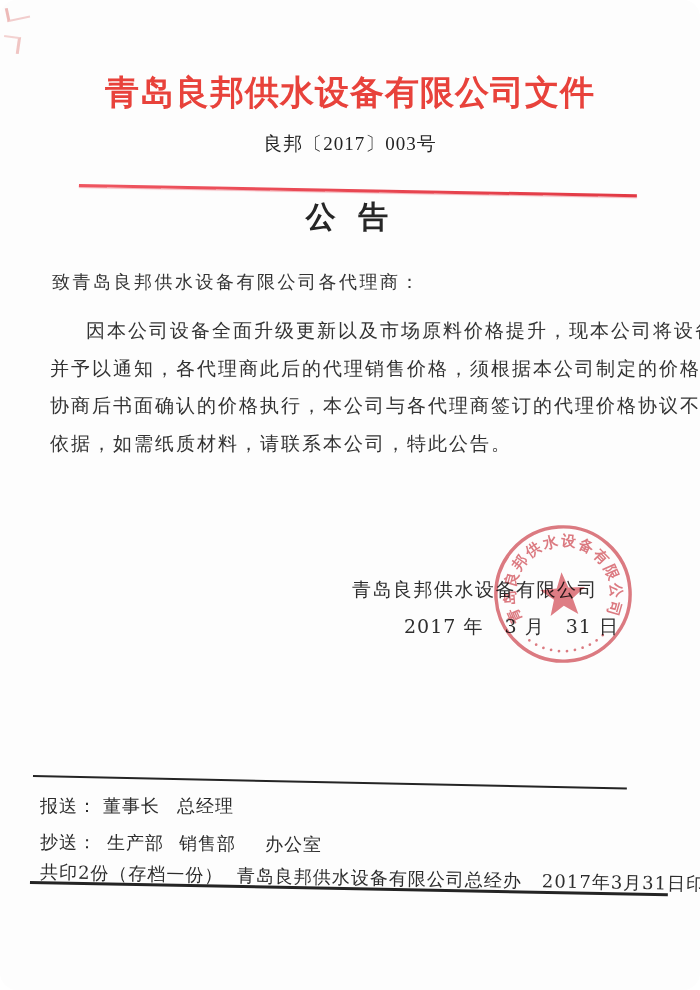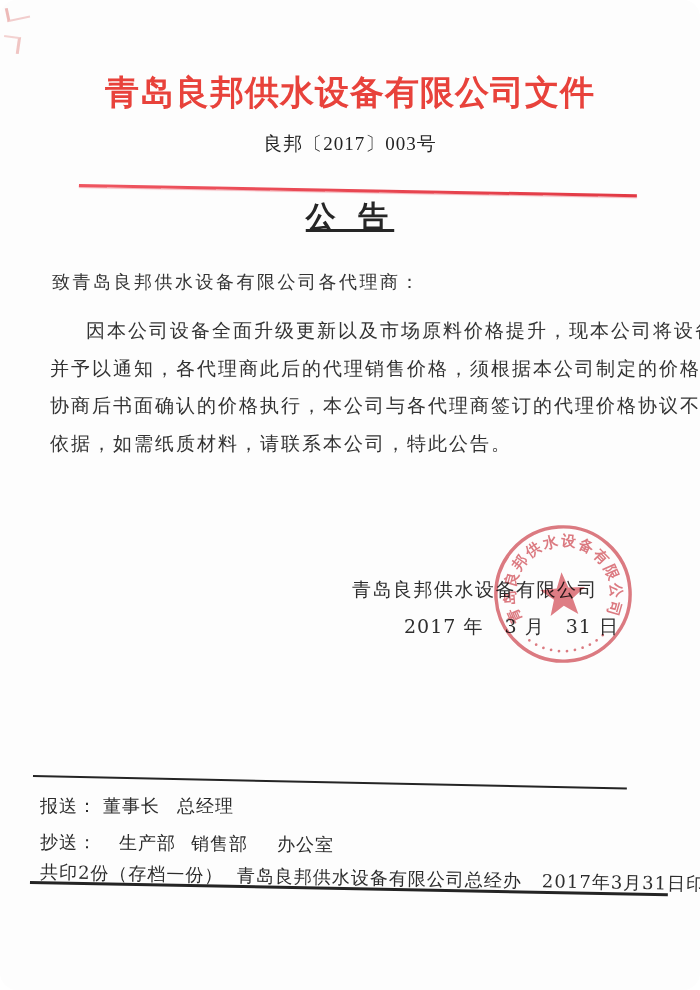--- a/index.html
+++ b/index.html
@@ -42,21 +42,21 @@
   .red-divider {
     left:79px; top:184px; width:558px; height:3px;
     background:linear-gradient(90deg,#ef5560,#e23944);
     box-shadow:0 1px 1px rgba(235,80,95,.45);
     transform:rotate(1.05deg); transform-origin:left top;
   }
   .notice-heading {
     left:0; right:0; top:197px;
     text-align:center;
     font-size:30px; font-weight:bold; color:#262626;
-    letter-spacing:6px; white-space:pre;text-decoration:underline;
+    letter-spacing:6px; white-space:pre;
   }
   .salutation {
     left:52px; top:270px;
     font-size:18px; letter-spacing:2.5px; color:#333;
     white-space:nowrap;
   }
   .body-block { left:50px; top:312px; }
   .body-line {
     font-size:19px; line-height:37.6px; letter-spacing:2px;
     color:#333; white-space:nowrap;
@@ -87,21 +87,21 @@
   .footer-row { position:absolute; left:40px; font-size:18px; letter-spacing:1px;
     color:#2d2d2d; white-space:nowrap; }
   .subject-row { top:752px; }
   .subject-row .item-1 { margin-left:6px; }
   .subject-row .item-2 { margin-left:44px; }
   .subject-row .item-3 { margin-left:38px; }
   .report-row { top:794px; }
   .report-row .item-1 { margin-left:6px; }
   .report-row .item-2 { margin-left:17px; }
   .copy-row { top:830px; transform:rotate(.55deg); transform-origin:left center; }
-  .copy-row .item-1 { margin-left:22px; }
+  .copy-row .item-1 { margin-left:10px; }
   .copy-row .item-2 { margin-left:15px; }
   .copy-row .item-3 { margin-left:29px; }
   .print-row { top:860px; transform:rotate(1.05deg); transform-origin:left center; white-space:pre; }
 
   .rule { position:absolute; background:#242424; }
   .rule-subject { left:33px; top:775px; width:594px; height:2px;
     transform:rotate(1.2deg); transform-origin:left top; }
   .rule-bottom { left:30px; top:881px; width:638px; height:2.5px;
     transform:rotate(1.1deg); transform-origin:left top; }
 </style>

